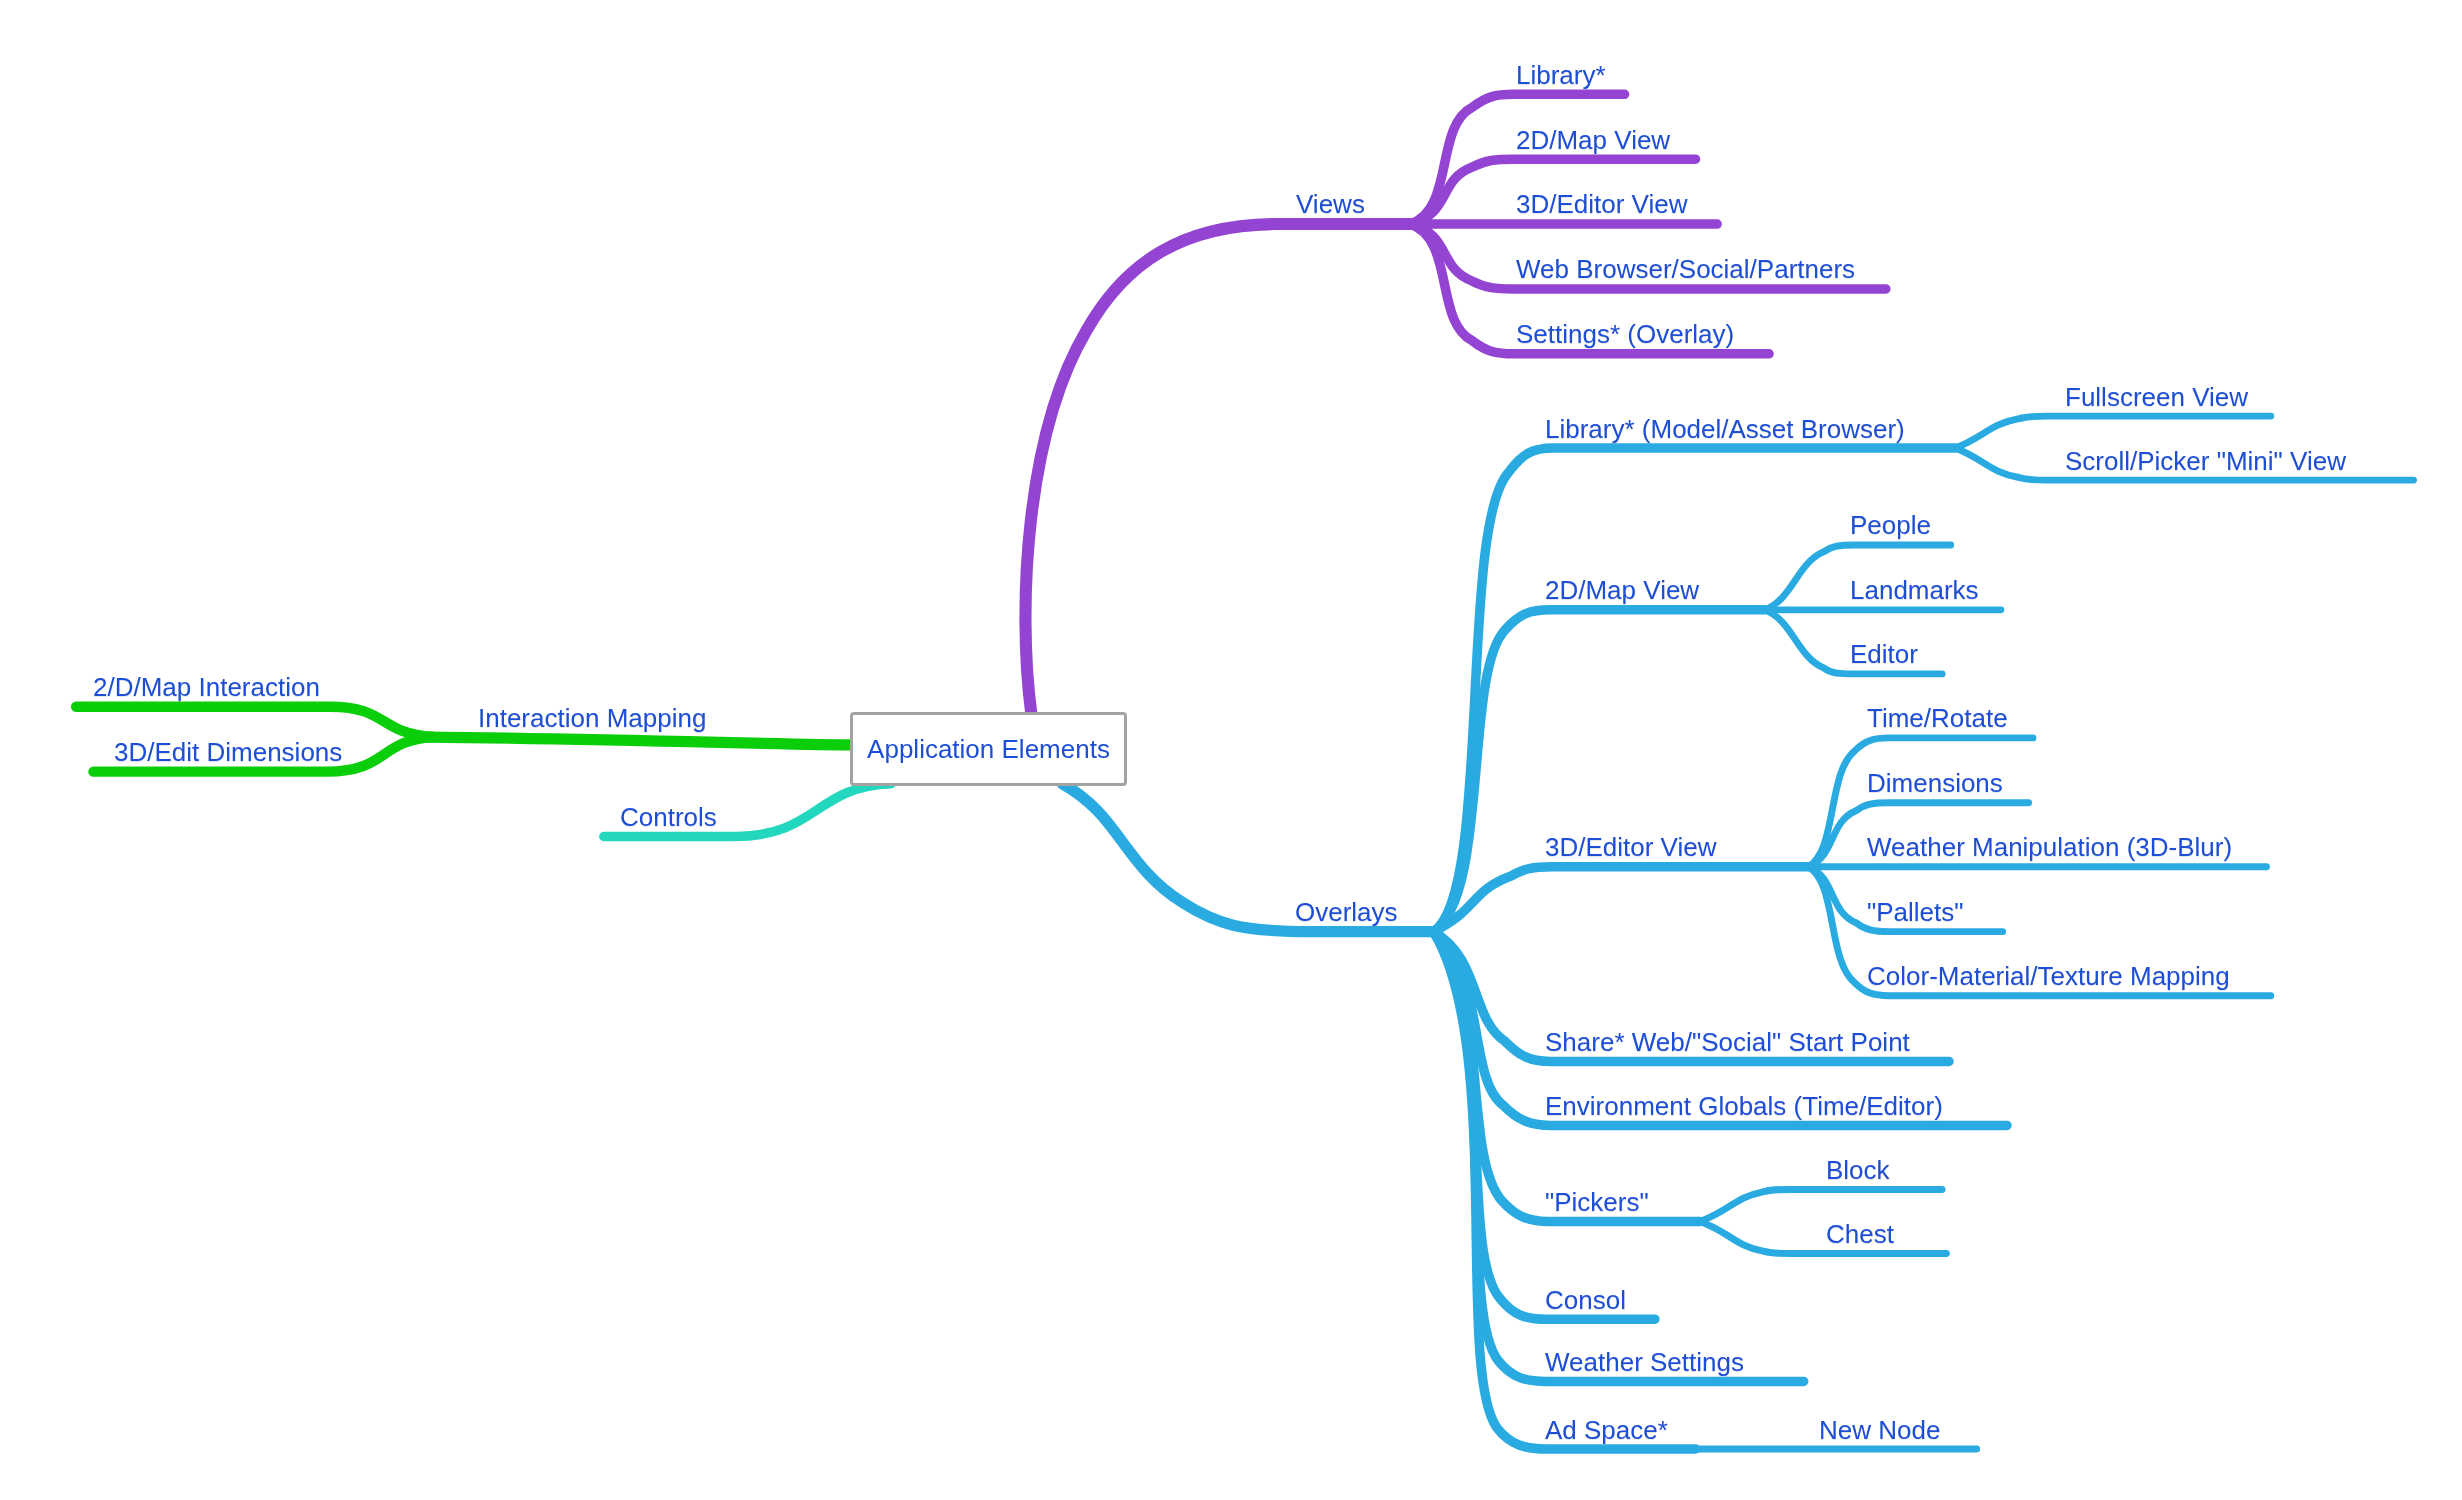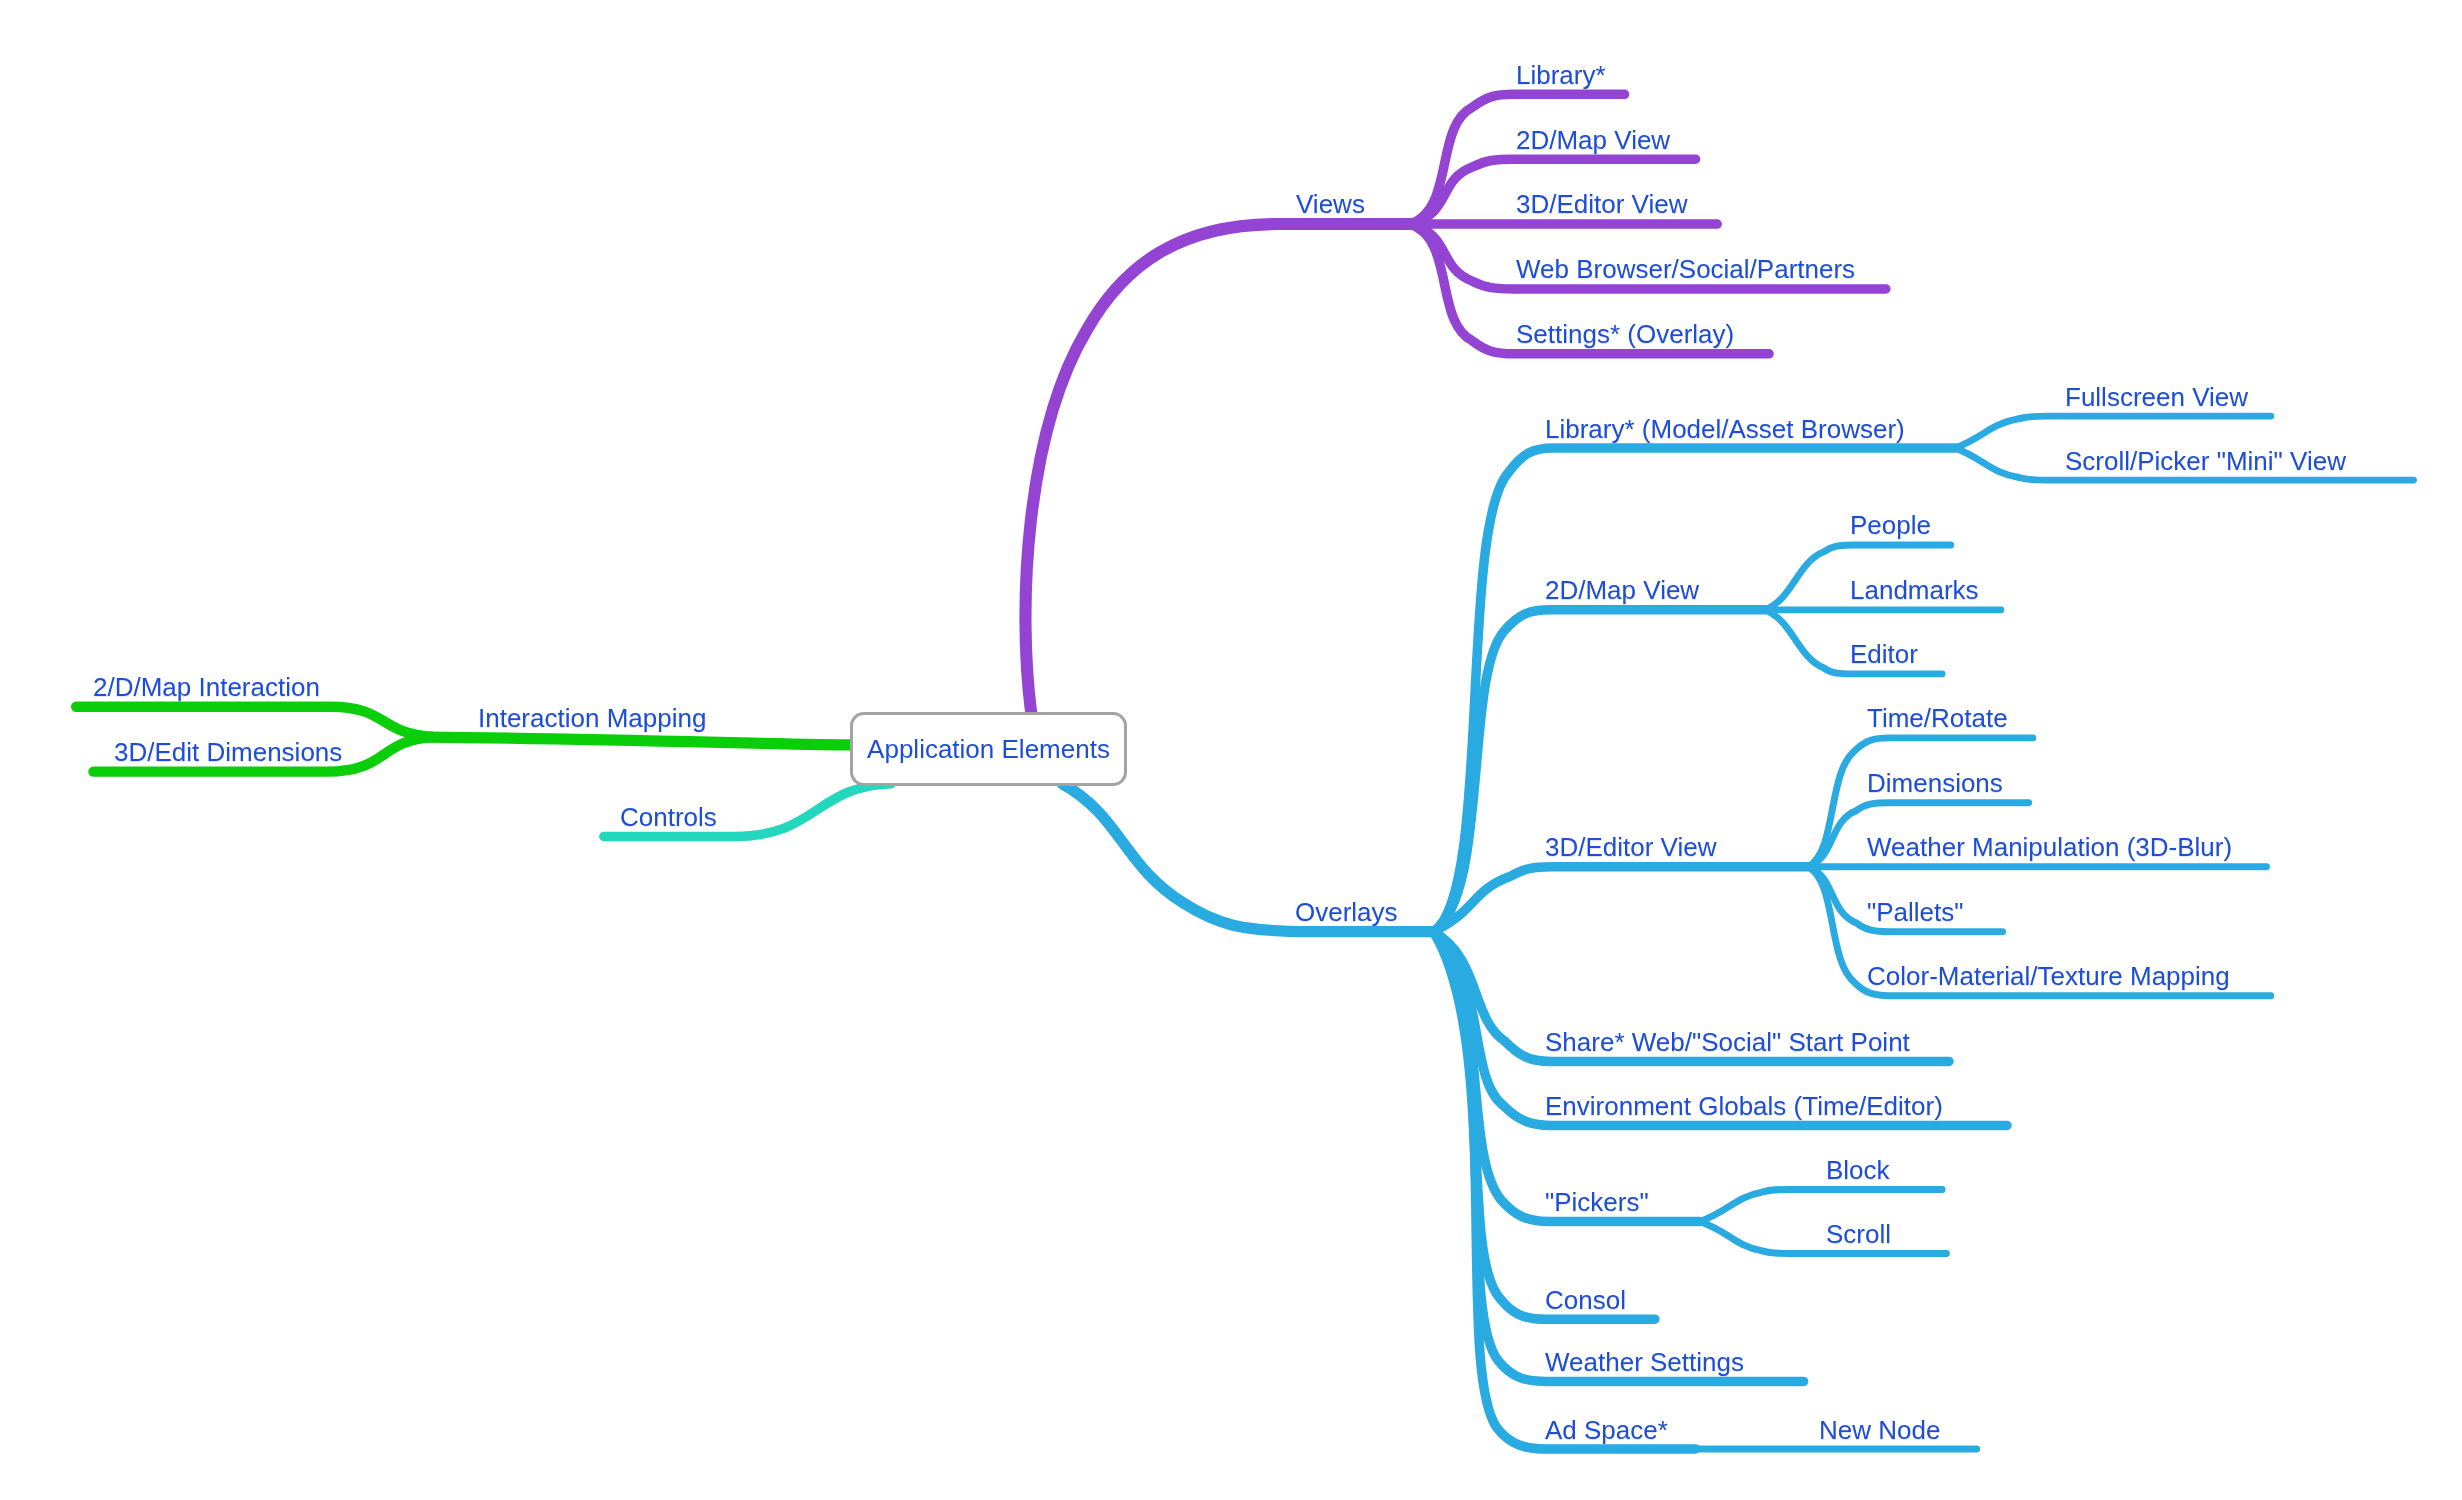--- a/index.html
+++ b/index.html
@@ -2,21 +2,21 @@
 <html style="font-size:14px"><head>
 <meta charset="utf-8">
 <style>
   html,body{margin:0;padding:0;background:#ffffff;}
   #canvas{position:relative;width:2462px;height:1500px;background:#ffffff;overflow:hidden;
           font-family:"Liberation Sans",sans-serif;}
   #wires{position:absolute;left:0;top:0;}
   .lbl{position:absolute;font-size:26px;line-height:31px;color:#1d4ed8;white-space:nowrap;
        text-shadow:0 0.9px 0 rgba(150,150,150,0.25);}
   #root-node{position:absolute;left:850px;top:712px;width:277px;height:74px;background:#fff;
-             border:3px solid #a3a3a3;border-radius:14px;box-sizing:border-box;
+             border:3px solid #a3a3a3;border-radius:4px;box-sizing:border-box;
              display:flex;align-items:center;justify-content:center;z-index:5;text-align:right;}
   #root-node .lbl{position:static;text-shadow:none;}
 </style>
 </head>
 <body>
 
 <div id="canvas">
 
   <svg id="wires" width="2462" height="1500" viewBox="0 0 2846 1734" fill="none" stroke-linecap="round" stroke-linejoin="round">
 
@@ -85,20 +85,20 @@
   <div class="lbl" style="left:1545px;top:832px">3D/Editor View</div>
   <div class="lbl" style="left:1867px;top:703px">Time/Rotate</div>
   <div class="lbl" style="left:1867px;top:768px">Dimensions</div>
   <div class="lbl" style="left:1867px;top:832px">Weather Manipulation (3D-Blur)</div>
   <div class="lbl" style="left:1867px;top:897px">"Pallets"</div>
   <div class="lbl" style="left:1867px;top:961px">Color-Material/Texture Mapping</div>
   <div class="lbl" style="left:1545px;top:1027px">Share* Web/"Social" Start Point</div>
   <div class="lbl" style="left:1545px;top:1091px">Environment Globals (Time/Editor)</div>
   <div class="lbl" style="left:1545px;top:1187px">"Pickers"</div>
   <div class="lbl" style="left:1826px;top:1155px">Block</div>
-  <div class="lbl" style="left:1826px;top:1219px">Scroll</div>
+  <div class="lbl" style="left:1826px;top:1219px">Chest</div>
   <div class="lbl" style="left:1545px;top:1285px">Consol</div>
   <div class="lbl" style="left:1545px;top:1347px">Weather Settings</div>
   <div class="lbl" style="left:1545px;top:1415px">Ad Space*</div>
   <div class="lbl" style="left:1819px;top:1415px">New Node</div>
 
 </div>
 
 
 </body></html>

